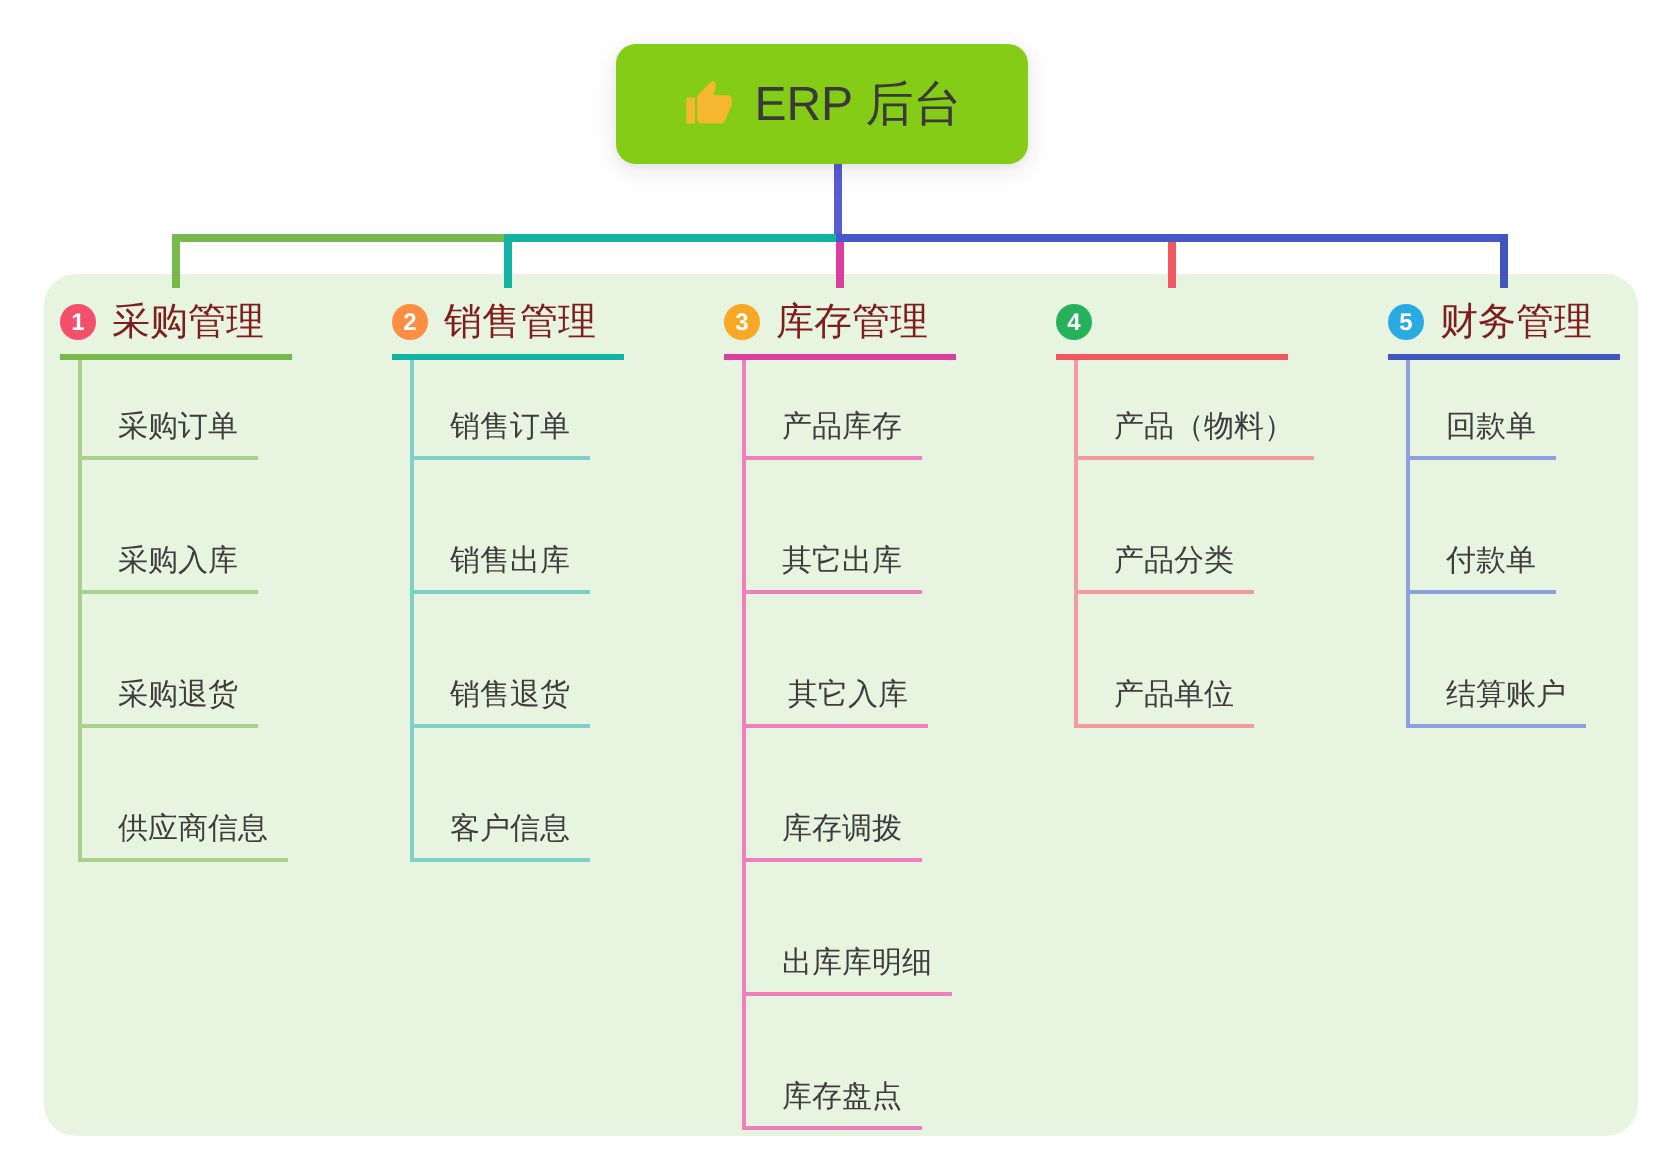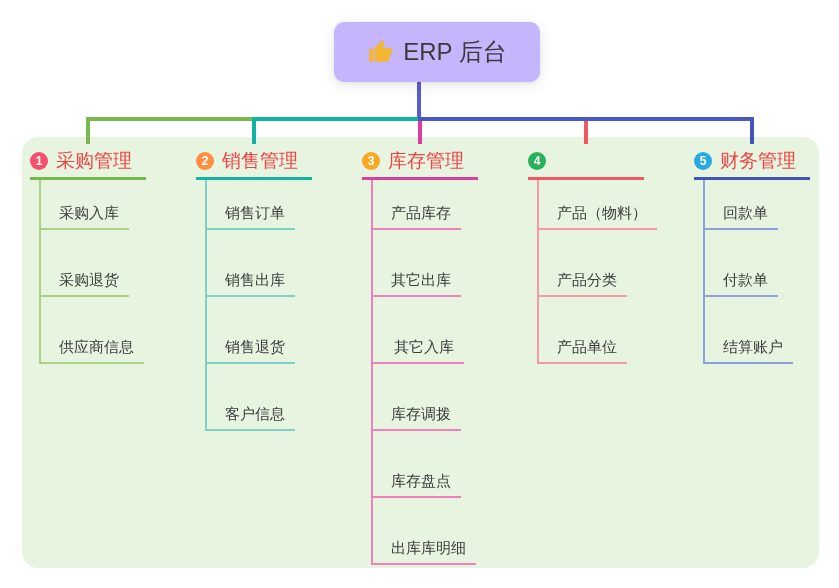--- a/index.html
+++ b/index.html
@@ -9,40 +9,40 @@
   }
   *, *:before, *:after { box-sizing:border-box; }
   #page { position:absolute; inset:0; }
 
   .panel {
     position:absolute; left:22px; top:137px; width:797px; height:431px;
     background:#e7f4e0; border-radius:16px;
   }
 
   .root-node {
-    position:absolute; left:334px; top:22px; width:206px; height:60px;
-    background:#c4b5fd; border-radius:10px;
+    position:absolute; left:308px; top:22px; width:206px; height:60px;
+    background:#84cc16; border-radius:10px;
     box-shadow:0 3px 14px rgba(0,0,0,.10), 0 1px 3px rgba(0,0,0,.05);
     display:flex; align-items:center; justify-content:center; gap:10px;
   }
   .root-label { font-size:24px; color:#3a3a3a; }
 
   .hline { position:absolute; height:4px; }
   .vline { position:absolute; width:4px; }
 
   .branch { position:absolute; top:150px; }
   .branch-header {
     width:116px; height:30px; display:flex; align-items:center; gap:8px;
     border-bottom:3px solid; padding-bottom:6px;
   }
   .badge {
     width:18px; height:18px; border-radius:50%; color:#fff;
     font-size:12px; font-weight:bold; line-height:18px; text-align:center; flex:none;
   }
-  .branch-title { font-size:19px; color:#ef4444; white-space:nowrap; }
+  .branch-title { font-size:19px; color:#7f1d1d; white-space:nowrap; }
   .children { margin-left:9px; border-left:2px solid; width:fit-content; }
   .child {
     height:67px; width:fit-content; display:flex; align-items:flex-end;
     padding:0 10px 5px 18px; border-bottom:2px solid;
     font-size:15px; color:#3d3d3d; white-space:nowrap;
   }
   .child:first-child { height:50px; }
 </style>
 </head>
 <body>
@@ -70,20 +70,21 @@
     <span class="root-label">ERP 后台</span>
   </div>
 
   <div id="branches">
       <div class="branch" style="left: 30px;">
     <div class="branch-header" style="border-bottom-color: rgb(120, 185, 77);">
       <span class="badge" style="background: rgb(244, 80, 107);">1</span>
       <span class="branch-title">采购管理</span>
     </div>
     <div class="children" style="border-left-color: rgb(168, 210, 140);">
+          <div class="child" style="border-bottom-color: rgb(168, 210, 140);">采购订单</div>
           <div class="child" style="border-bottom-color: rgb(168, 210, 140);">采购入库</div>
           <div class="child" style="border-bottom-color: rgb(168, 210, 140);">采购退货</div>
           <div class="child" style="border-bottom-color: rgb(168, 210, 140);">供应商信息</div>
         </div>
   </div>
       <div class="branch" style="left: 196px;">
     <div class="branch-header" style="border-bottom-color: rgb(18, 179, 162);">
       <span class="badge" style="background: rgb(255, 142, 66);">2</span>
       <span class="branch-title">销售管理</span>
     </div>
@@ -97,22 +98,22 @@
       <div class="branch" style="left: 362px;">
     <div class="branch-header" style="border-bottom-color: rgb(218, 63, 159);">
       <span class="badge" style="background: rgb(249, 168, 38);">3</span>
       <span class="branch-title">库存管理</span>
     </div>
     <div class="children" style="border-left-color: rgb(240, 127, 192);">
           <div class="child" style="border-bottom-color: rgb(240, 127, 192);">产品库存</div>
           <div class="child" style="border-bottom-color: rgb(240, 127, 192);">其它出库</div>
           <div class="child" style="border-bottom-color: rgb(240, 127, 192); padding-left: 21px;">其它入库</div>
           <div class="child" style="border-bottom-color: rgb(240, 127, 192);">库存调拨</div>
+          <div class="child" style="border-bottom-color: rgb(240, 127, 192);">出库库明细</div>
           <div class="child" style="border-bottom-color: rgb(240, 127, 192);">库存盘点</div>
-          <div class="child" style="border-bottom-color: rgb(240, 127, 192);">出库库明细</div>
         </div>
   </div>
       <div class="branch" style="left: 528px;">
     <div class="branch-header" style="border-bottom-color: rgb(242, 86, 94);">
       <span class="badge" style="background: rgb(38, 178, 91);">4</span>
     </div>
     <div class="children" style="border-left-color: rgb(245, 154, 161);">
           <div class="child" style="border-bottom-color: rgb(245, 154, 161);">产品（物料）</div>
           <div class="child" style="border-bottom-color: rgb(245, 154, 161);">产品分类</div>
           <div class="child" style="border-bottom-color: rgb(245, 154, 161);">产品单位</div>

